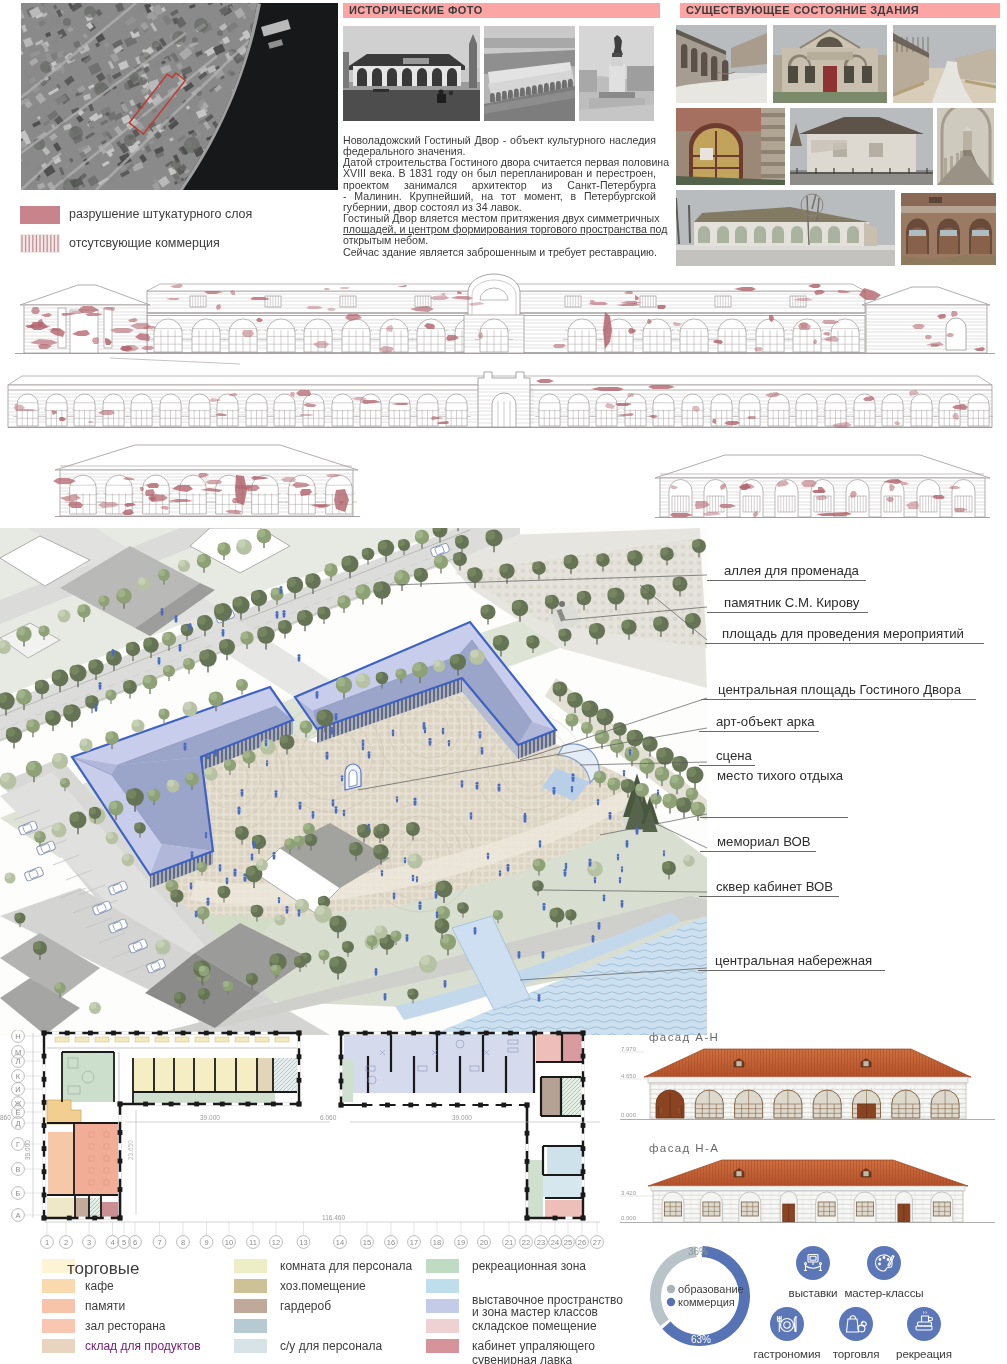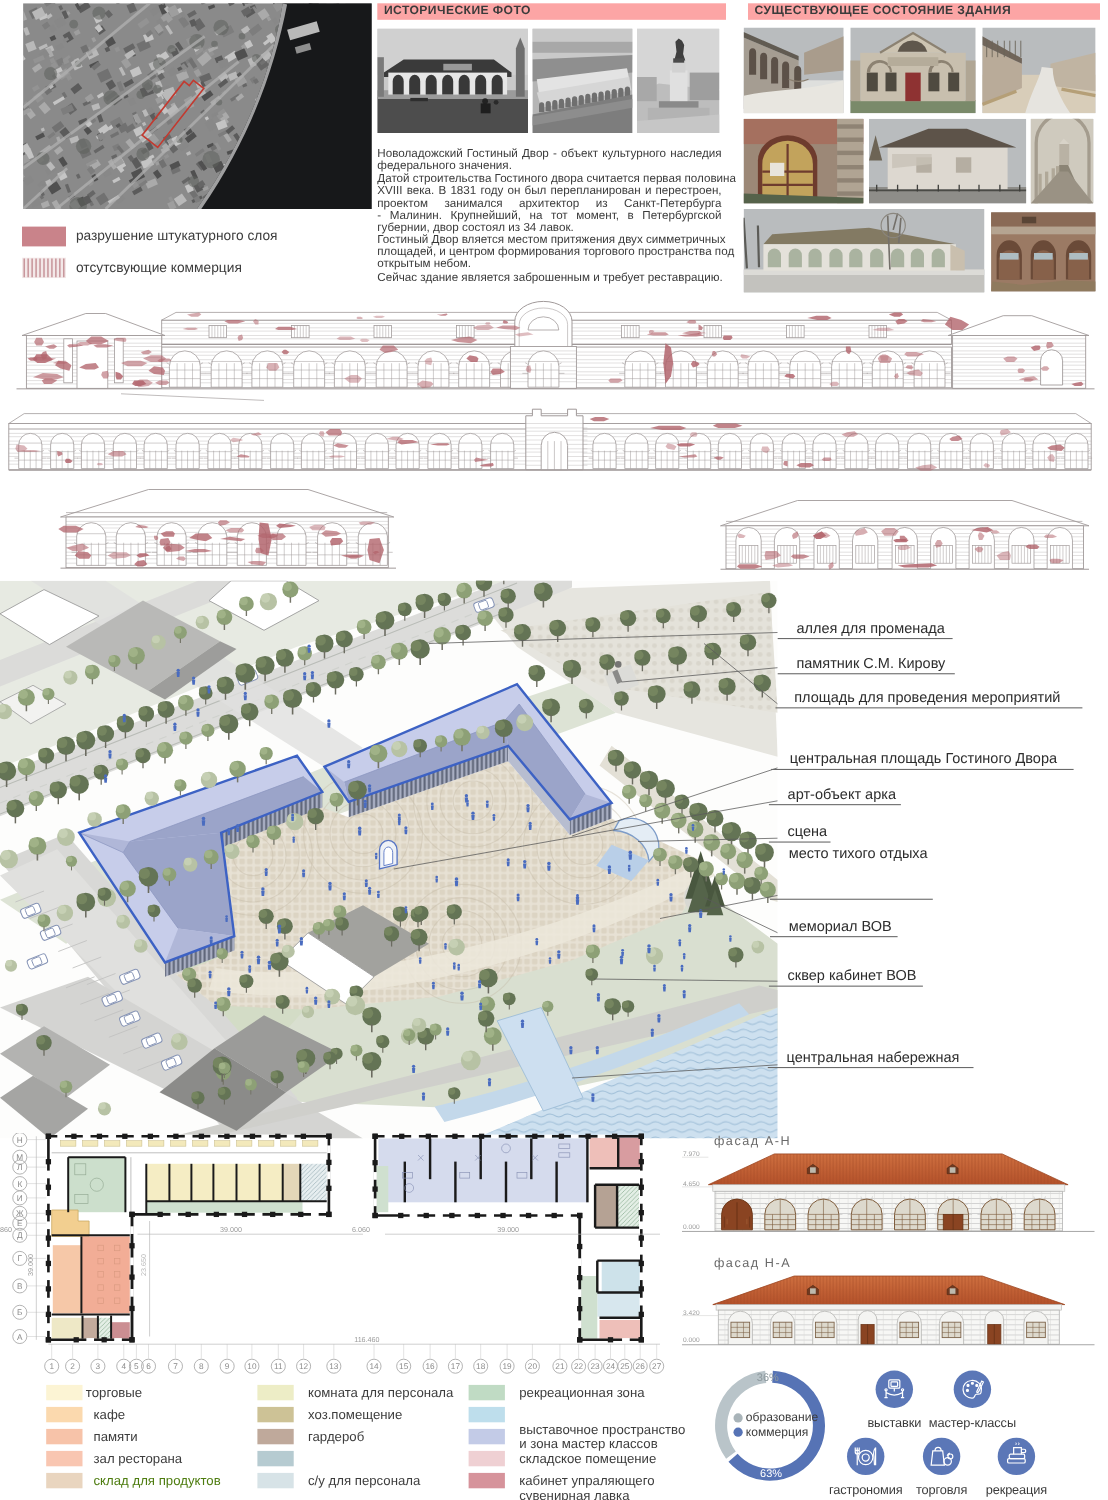--- a/index.html
+++ b/index.html
@@ -686,21 +686,21 @@
 
 <div class="abs" style="left:343px;top:135px;width:313px">
       <div class="ptxt" style="text-align:justify;text-align-last:justify;">Новоладожский Гостиный Двор - объект культурного наследия</div>
       <div class="ptxt" style="">федерального значения.</div>
       <div class="ptxt" style="text-align:justify;text-align-last:justify;">Датой строительства Гостиного двора считается первая половина</div>
       <div class="ptxt" style="text-align:justify;text-align-last:justify;">XVIII века. В 1831 году он был перепланирован и перестроен,</div>
       <div class="ptxt" style="text-align:justify;text-align-last:justify;">проектом занимался архитектор из Санкт-Петербурга</div>
       <div class="ptxt" style="text-align:justify;text-align-last:justify;">- Малинин. Крупнейший, на тот момент, в Петербургской</div>
       <div class="ptxt" style="">губернии, двор состоял из 34 лавок.</div>
       <div class="ptxt" style="text-align:justify;text-align-last:justify;">Гостиный Двор вляется местом притяжения двух симметричных</div>
-      <div class="ptxt" style="text-align:justify;text-align-last:justify;">площадей, и центром формирования торгового пространства под</div>
+      <div class="ptxt" style="text-align:justify;text-align-last:justify;text-decoration:underline;">площадей, и центром формирования торгового пространства под</div>
       <div class="ptxt" style="">открытым небом.</div>
       <div class="ptxt" style="">Сейчас здание является заброшенным и требует реставрацию.</div>
     </div>
 
 <div class="abs hdr" style="left:680px;top:3px;width:314px;height:15px">СУЩЕСТВУЮЩЕЕ СОСТОЯНИЕ ЗДАНИЯ</div>
 
 <svg class="abs" style="left:676px;top:25px" width="91" height="78" viewBox="0 0 91 78">
       <rect width="91" height="78" fill="#b9bcbe"></rect>
       <rect y="48" width="91" height="30" fill="#dedfdd"></rect>
       <path d="M0,9 L50,30 L50,56 L0,74 Z" fill="#a59d92"></path>
@@ -2592,33 +2592,33 @@
       </g>
       <line x1="5" y1="192.5" x2="380" y2="192.5" stroke="#9a9a9a" stroke-width="0.8"></line>
       <g font-size="6" fill="#9a9a9a">
         <text x="6" y="165">3.420</text>
         <text x="6" y="190">0.000</text>
       </g>
       <line x1="5" y1="166" x2="38" y2="166" stroke="#cfcfcd" stroke-width="0.5"></line>
     </svg>
 
 <div class="abs" style="left:42px;top:1259px;width:33px;height:14px;background:#fcf4d4"></div>
-<div class="abs" style="left:78px;top:1259px;font-size:12px;color:#3d3d3d">торговые</div>
+<div class="abs" style="left:67px;top:1259px;font-size:17px;color:#3d3d3d">торговые</div>
 
 <div class="abs" style="left:42px;top:1279px;width:33px;height:14px;background:#fbd9ae"></div>
 <div class="abs" style="left:85px;top:1279px;font-size:12px;color:#3d3d3d">кафе</div>
 
 <div class="abs" style="left:42px;top:1299px;width:33px;height:14px;background:#f7c3a9"></div>
 <div class="abs" style="left:85px;top:1299px;font-size:12px;color:#3d3d3d">памяти</div>
 
 <div class="abs" style="left:42px;top:1319px;width:33px;height:14px;background:#f9c6b1"></div>
 <div class="abs" style="left:85px;top:1319px;font-size:12px;color:#3d3d3d">зал ресторана</div>
 
 <div class="abs" style="left:42px;top:1339px;width:33px;height:14px;background:#e9d5bf"></div>
-<div class="abs" style="left:85px;top:1339px;font-size:12px;color:#4d7c0f">склад для продуктов</div>
+<div class="abs" style="left:85px;top:1339px;font-size:12px;color:#701a75">склад для продуктов</div>
 
 <div class="abs" style="left:234px;top:1259px;width:33px;height:14px;background:#ededc6"></div>
 <div class="abs" style="left:280px;top:1259px;font-size:12px;color:#3d3d3d">комната для персонала</div>
 
 <div class="abs" style="left:234px;top:1279px;width:33px;height:14px;background:#cdc296"></div>
 <div class="abs" style="left:280px;top:1279px;font-size:12px;color:#3d3d3d">хоз.помещение</div>
 
 <div class="abs" style="left:234px;top:1299px;width:33px;height:14px;background:#bfa99b"></div>
 <div class="abs" style="left:280px;top:1299px;font-size:12px;color:#3d3d3d">гардероб</div>
 

